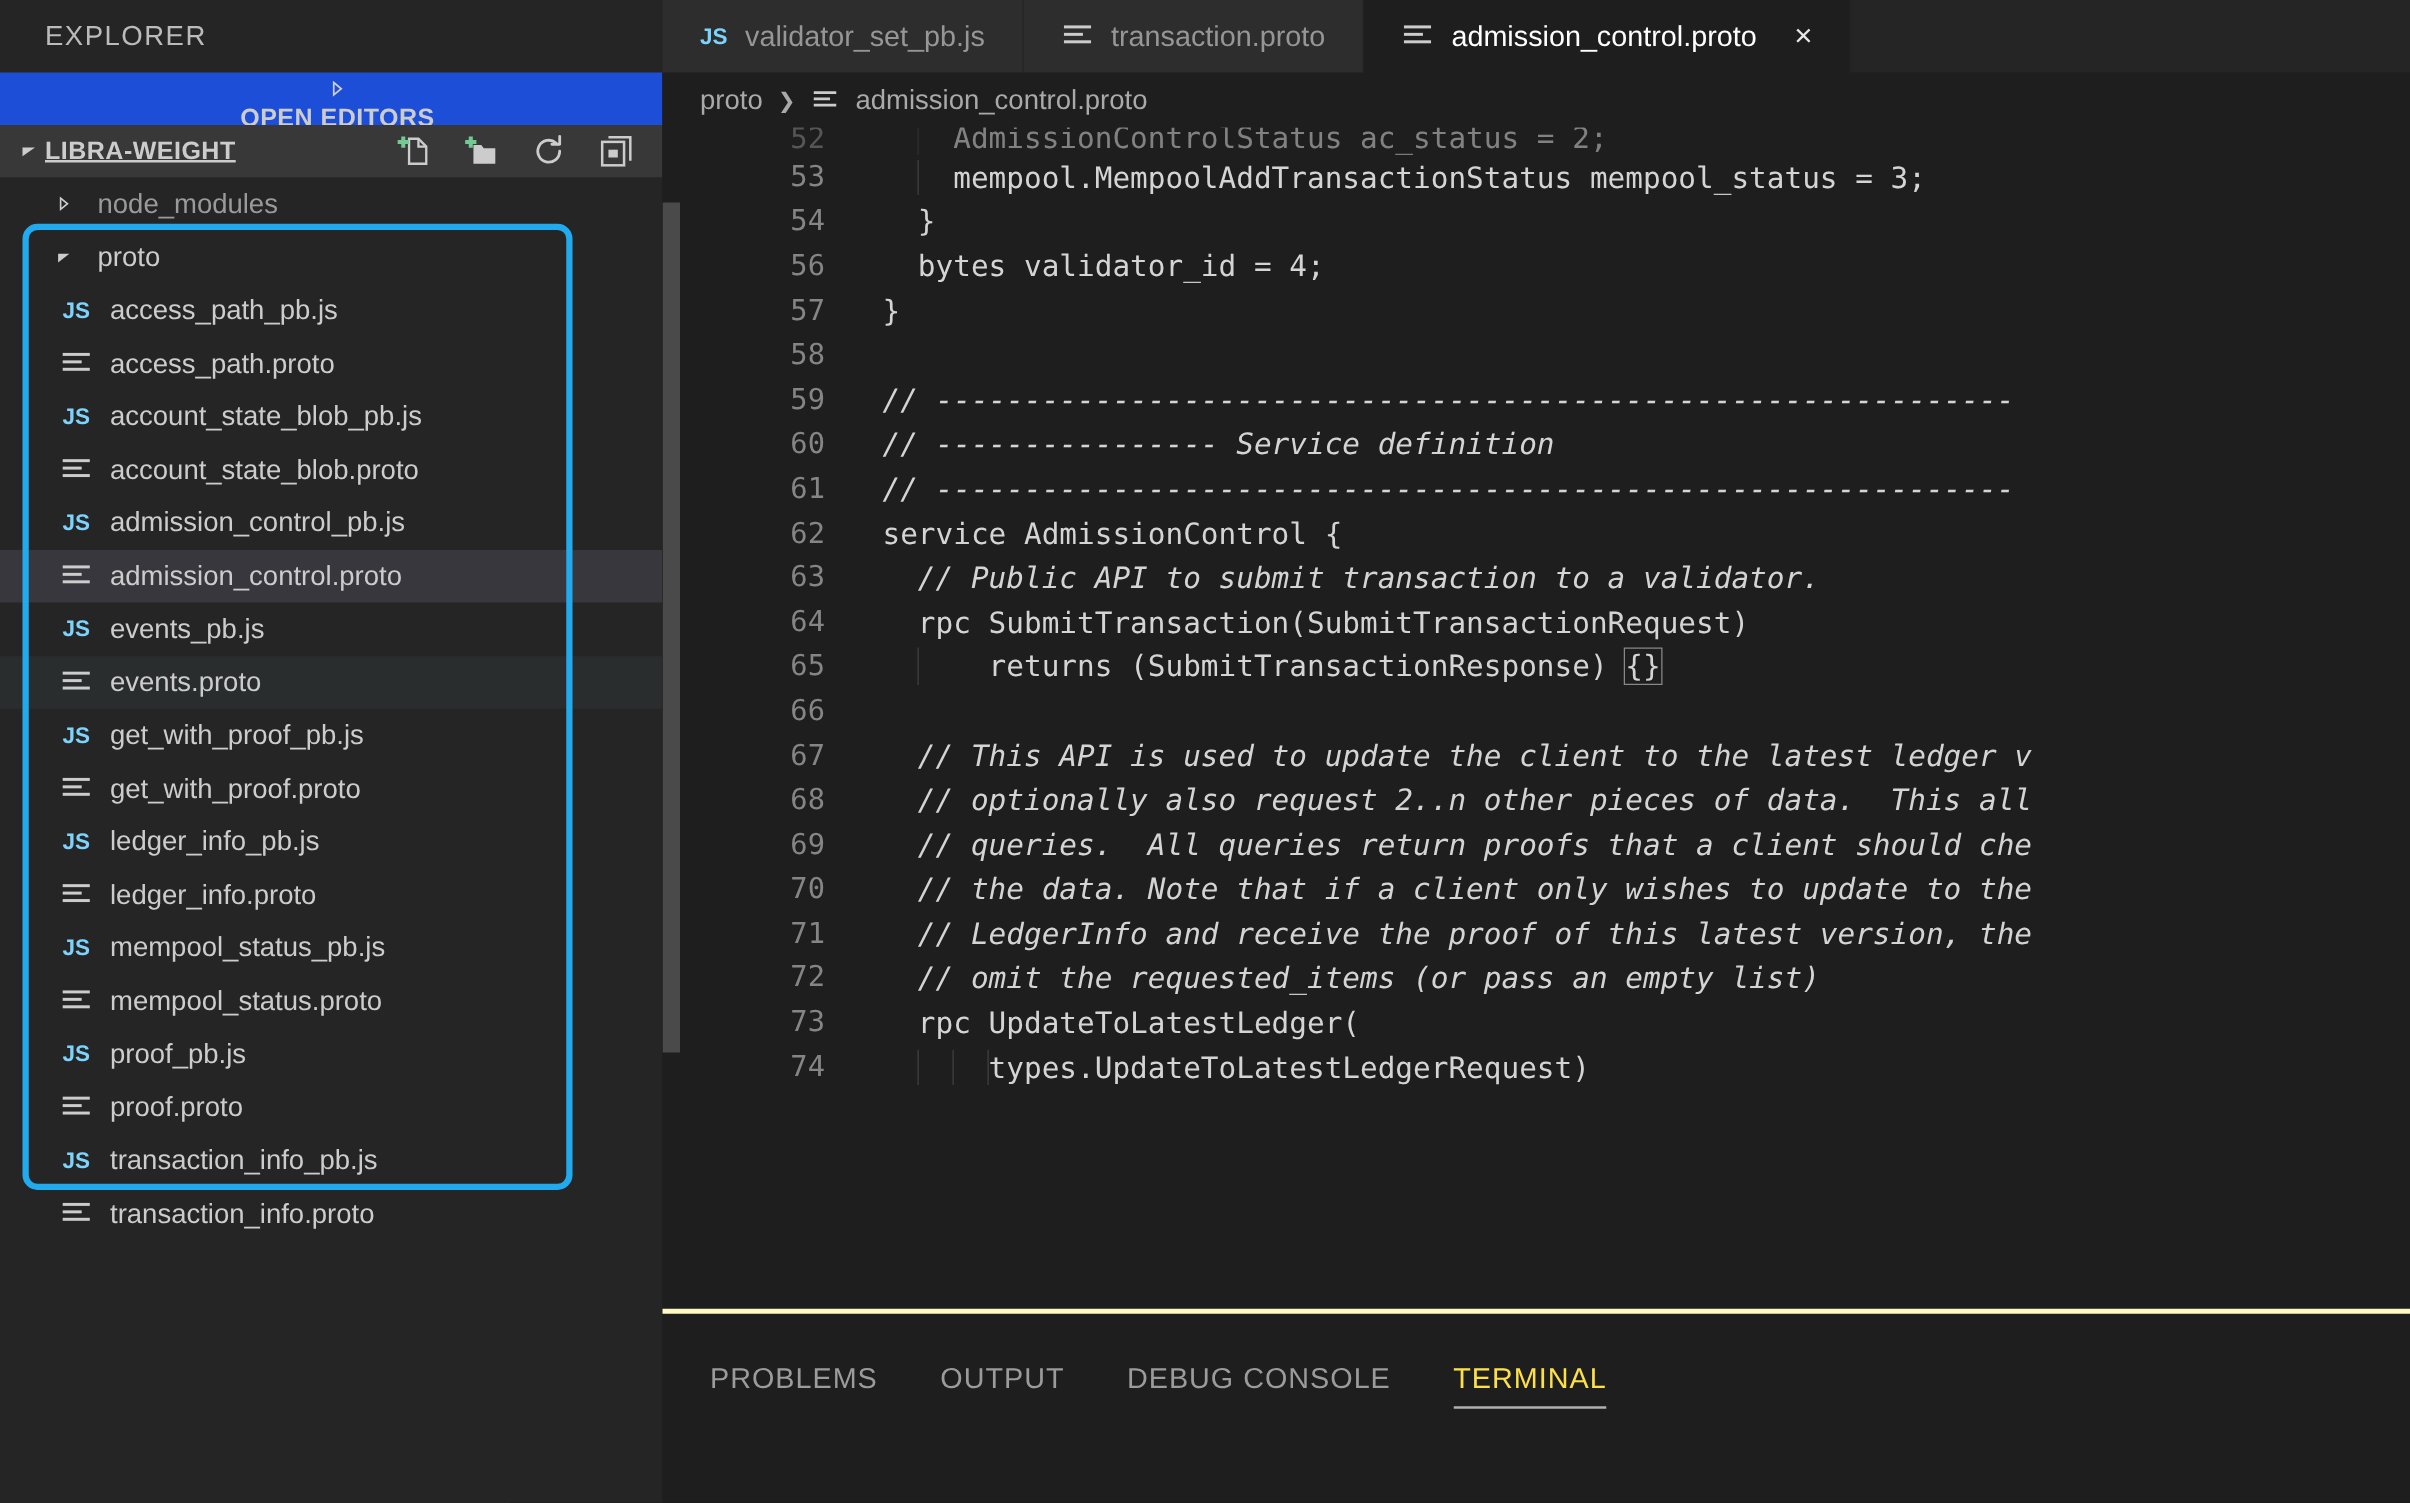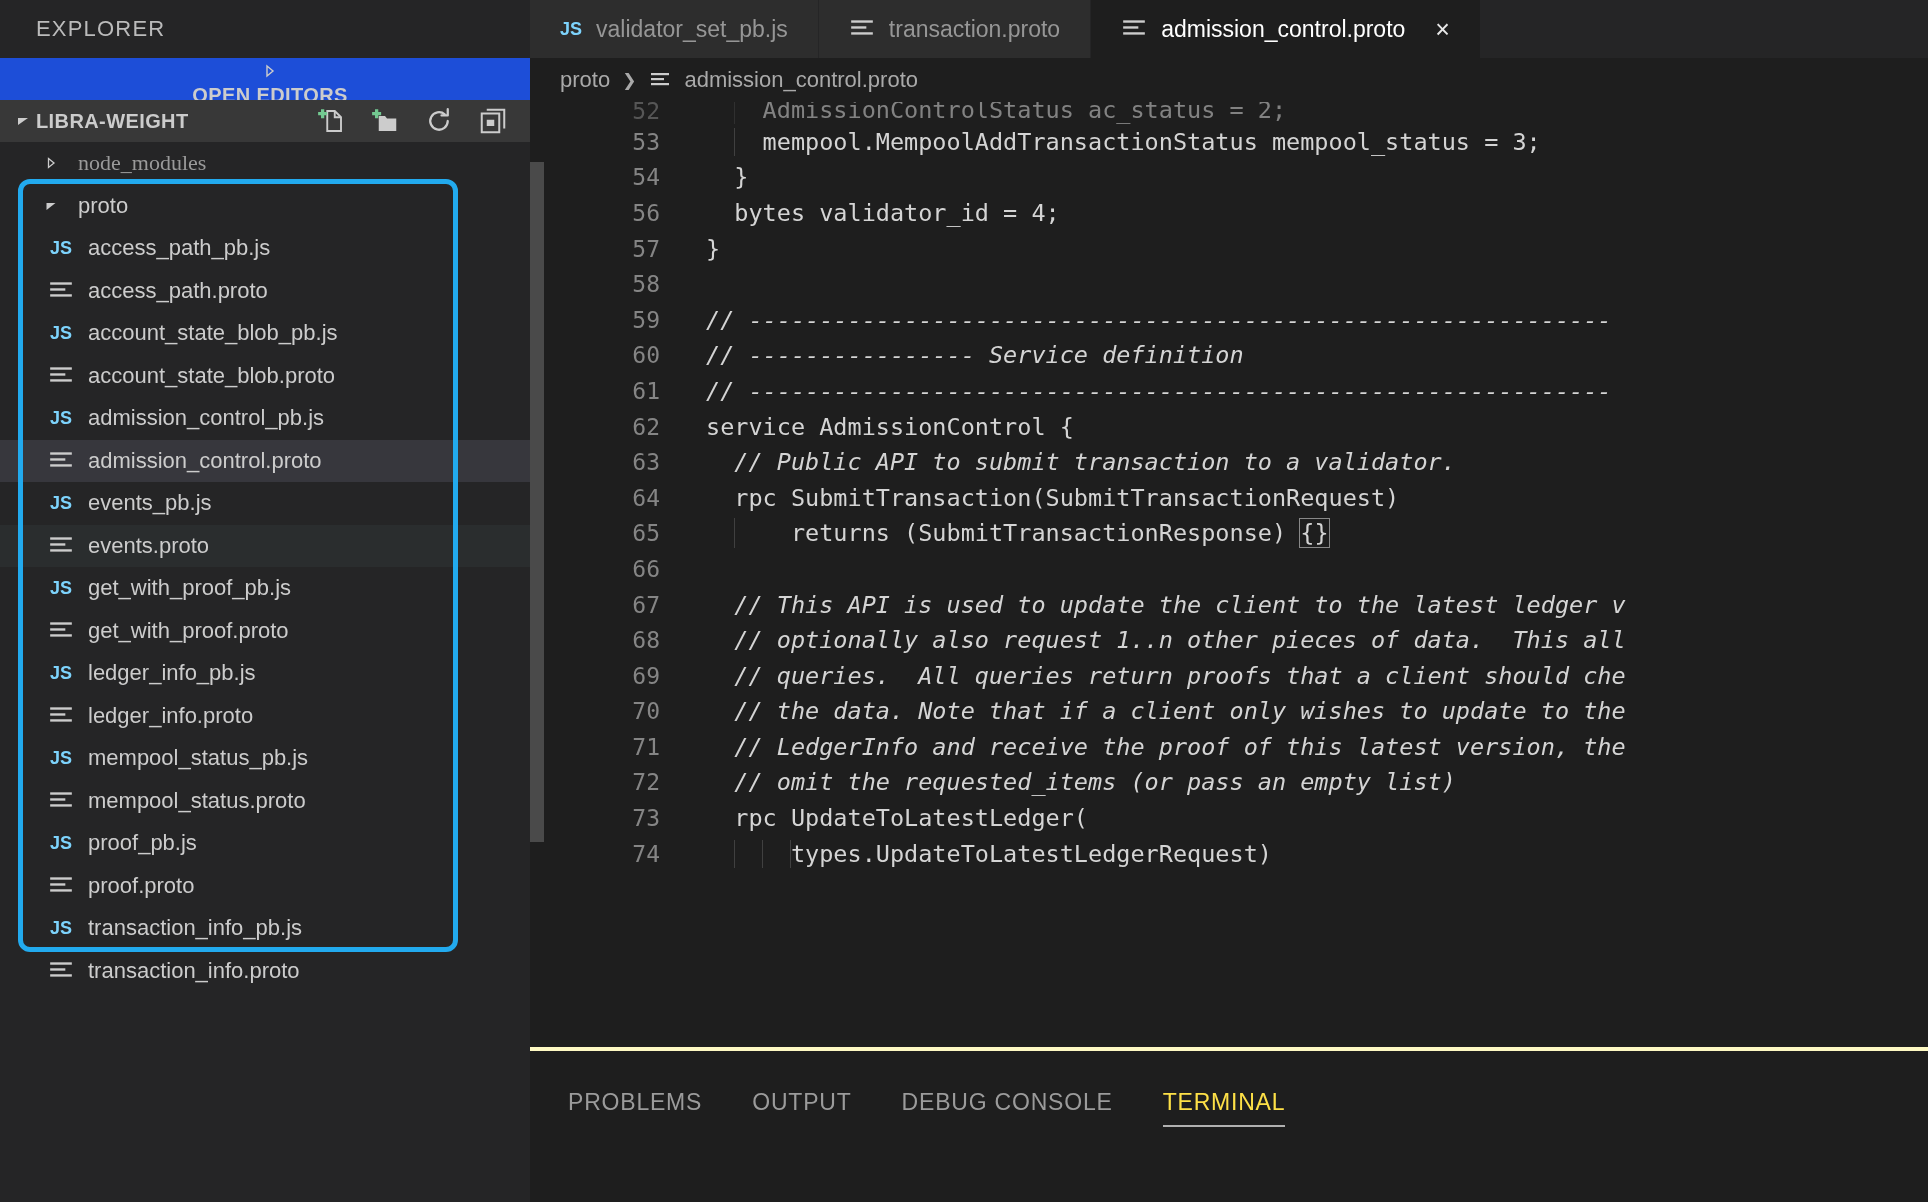--- a/index.html
+++ b/index.html
@@ -32,21 +32,21 @@
     height: 42px;
     display: flex; align-items: center;
     color: #cccccc;
     font-size: 20px;
     font-weight: bold;
     letter-spacing: 0.4px;
     padding-left: 10px;
     position: relative;
   }
   .section-header.open-editors { background: #1d4ed8; flex-direction: column; }
-  .section-header.libra { background: #383838; }
+  .section-header.libra { background: #383838; text-decoration: underline; }
   .tw {
     width: 26px; height: 26px;
     display: inline-flex; align-items: center; justify-content: center;
     flex: 0 0 26px;
     color: #cccccc;
   }
   .tw svg { display:block; }
   .section-actions {
     position: absolute; right: 22px; top: 0; bottom: 0;
     display: flex; align-items: center; gap: 24px;
@@ -55,21 +55,21 @@
 
   .tree { flex: 1 1 auto; position: relative; background: #252526; overflow: hidden; }
   .row {
     height: 42.5px;
     display: flex; align-items: center;
     color: #cccccc;
     font-size: 22px;
     white-space: nowrap;
     position: relative;
   }
-  .row.dim { color: #9a9a9a; font-family: Liberation Serif, serif; }
+  .row.dim { color: #9a9a9a; }
   .row.selected { background: #37373d; }
   .row.hovered { background: #2a2d2e; }
   .row .indent { flex: 0 0 auto; }
   .ficon { width: 34px; flex: 0 0 34px; display:flex; align-items:center; justify-content:center; margin-right: 10px; }
   .js-badge { color: #7dd3fc; font-size: 18px; font-weight: bold; font-family: "Liberation Sans", sans-serif; }
   .proto-icon svg { display: block; }
   .fname { overflow: hidden; }
 
   
   .hl-box {
@@ -461,21 +461,21 @@
           <div class="cline"><div class="gutter">58</div><div class="guides"></div><div class="ctext"></div></div>
           <div class="cline"><div class="gutter">59</div><div class="guides"></div><div class="ctext comment">// -------------------------------------------------------------</div></div>
           <div class="cline"><div class="gutter">60</div><div class="guides"></div><div class="ctext comment">// ---------------- Service definition</div></div>
           <div class="cline"><div class="gutter">61</div><div class="guides"></div><div class="ctext comment">// -------------------------------------------------------------</div></div>
           <div class="cline"><div class="gutter">62</div><div class="guides"></div><div class="ctext">service AdmissionControl {</div></div>
           <div class="cline"><div class="gutter">63</div><div class="guides"></div><div class="ctext comment">  // Public API to submit transaction to a validator.</div></div>
           <div class="cline"><div class="gutter">64</div><div class="guides"></div><div class="ctext">  rpc SubmitTransaction(SubmitTransactionRequest)</div></div>
           <div class="cline"><div class="gutter">65</div><div class="guides"></div><div class="ctext" style="position: relative;">      returns (SubmitTransactionResponse) <span class="bracket-box">{}</span><div class="ig" style="left: 28px;"></div></div></div>
           <div class="cline"><div class="gutter">66</div><div class="guides"></div><div class="ctext" style="position: relative;"><div class="ig" style="left: 28px;"></div></div></div>
           <div class="cline"><div class="gutter">67</div><div class="guides"></div><div class="ctext comment">  // This API is used to update the client to the latest ledger v</div></div>
-          <div class="cline"><div class="gutter">68</div><div class="guides"></div><div class="ctext comment">  // optionally also request 1..n other pieces of data.  This all</div></div>
+          <div class="cline"><div class="gutter">68</div><div class="guides"></div><div class="ctext comment">  // optionally also request 2..n other pieces of data.  This all</div></div>
           <div class="cline"><div class="gutter">69</div><div class="guides"></div><div class="ctext comment">  // queries.  All queries return proofs that a client should che</div></div>
           <div class="cline"><div class="gutter">70</div><div class="guides"></div><div class="ctext comment">  // the data. Note that if a client only wishes to update to the</div></div>
           <div class="cline"><div class="gutter">71</div><div class="guides"></div><div class="ctext comment">  // LedgerInfo and receive the proof of this latest version, the</div></div>
           <div class="cline"><div class="gutter">72</div><div class="guides"></div><div class="ctext comment">  // omit the requested_items (or pass an empty list)</div></div>
           <div class="cline"><div class="gutter">73</div><div class="guides"></div><div class="ctext">  rpc UpdateToLatestLedger(</div></div>
           <div class="cline"><div class="gutter">74</div><div class="guides"></div><div class="ctext" style="position: relative;">      types.UpdateToLatestLedgerRequest)<div class="ig" style="left: 28px;"></div><div class="ig" style="left: 56px;"></div><div class="ig" style="left: 84px;"></div></div></div>
         </div>
     </div>
 
     <div class="panel">

